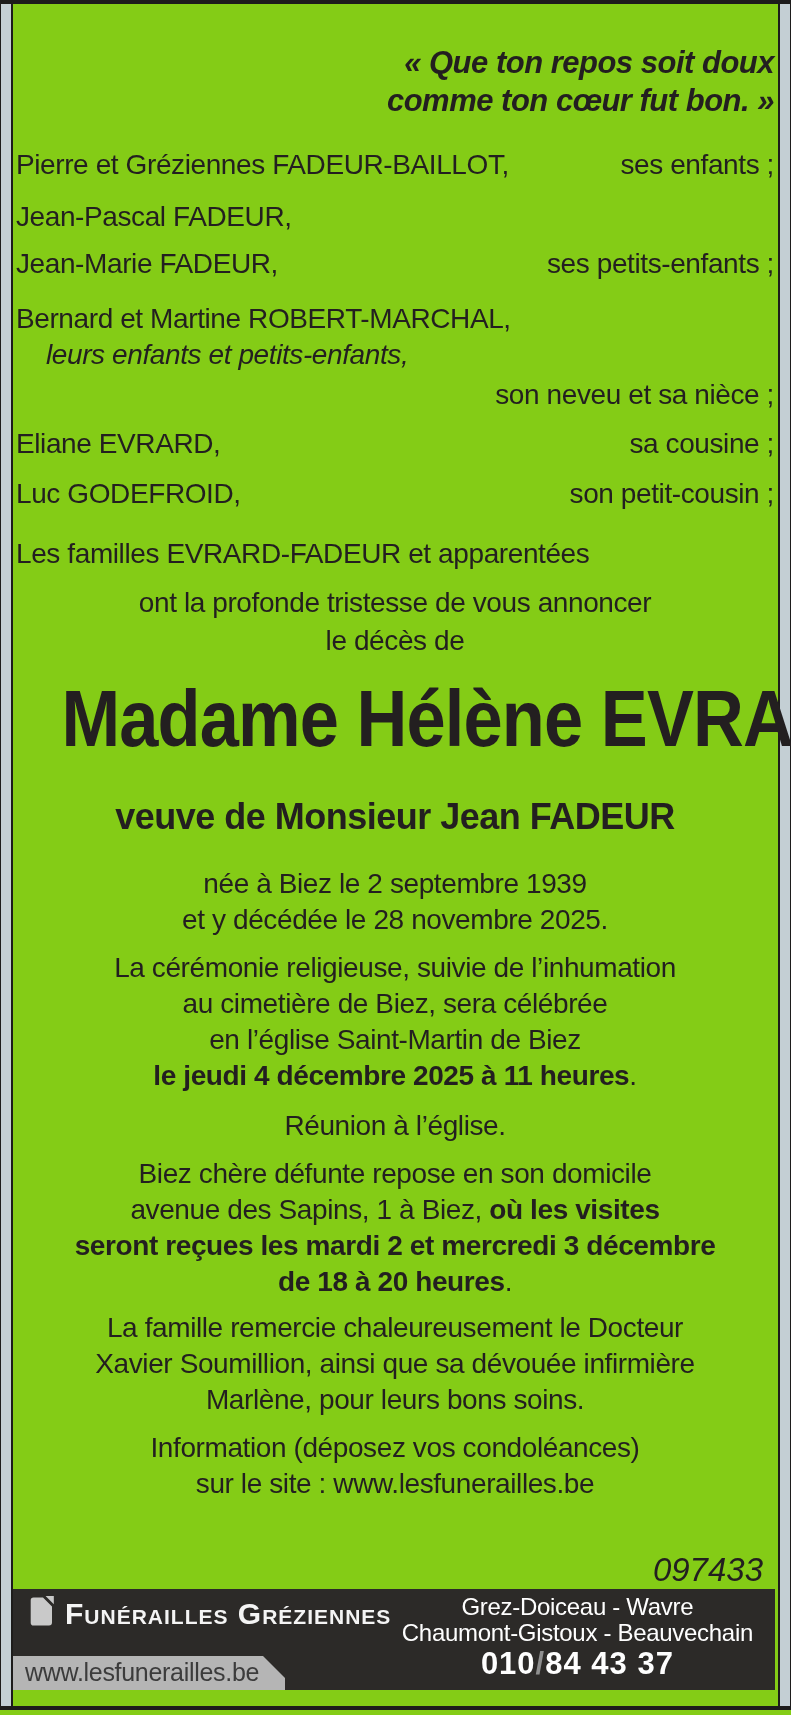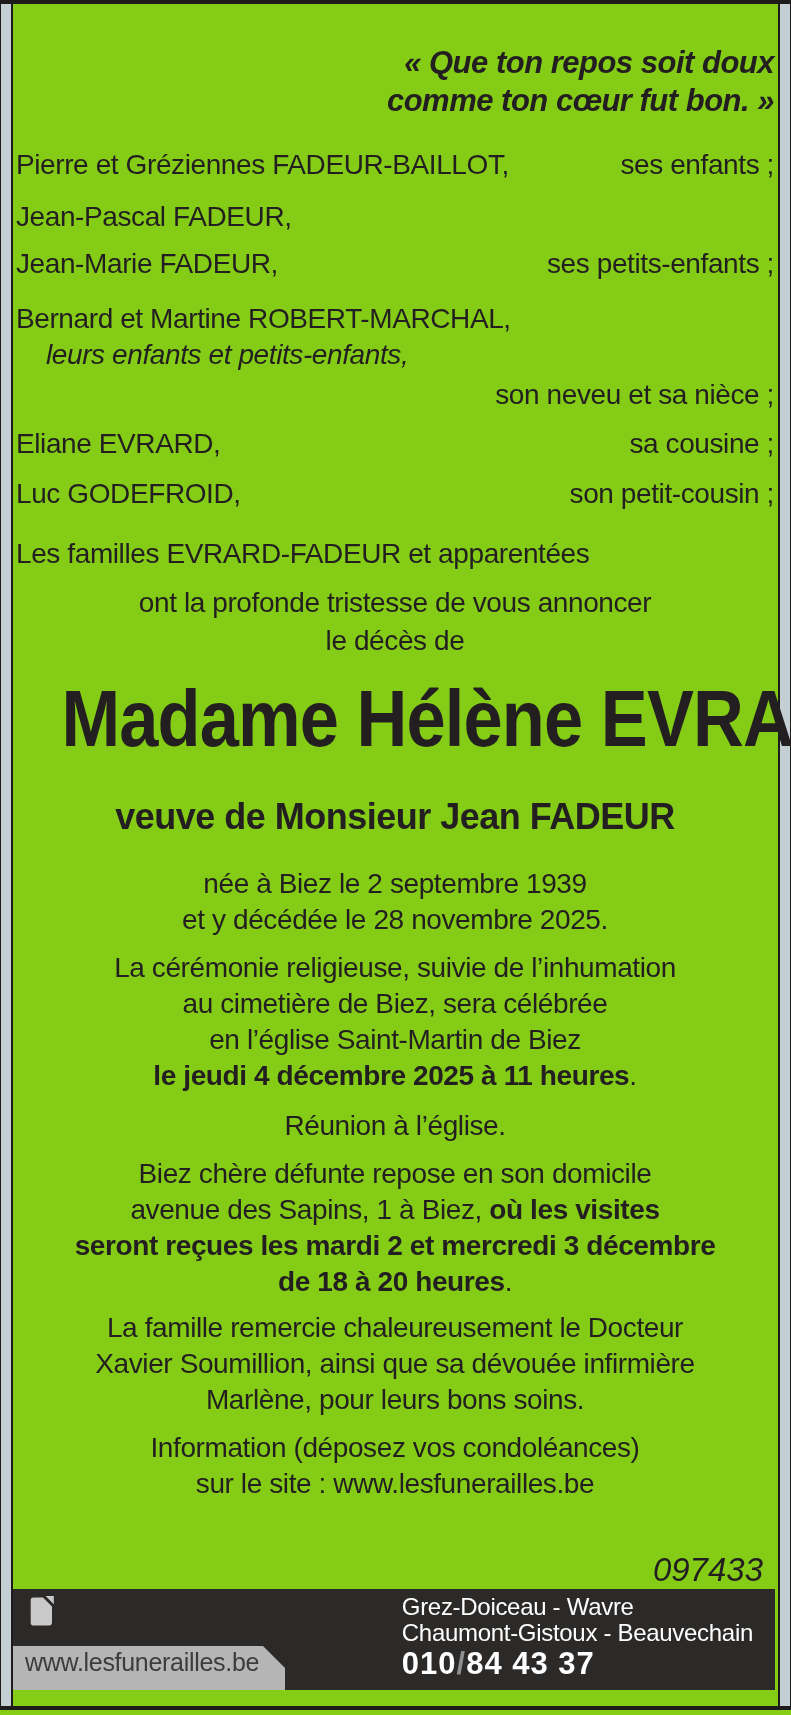--- a/index.html
+++ b/index.html
@@ -44,25 +44,25 @@
   .info{margin-top:12px;}
   .b{font-weight:bold;}
   
   .ref{position:absolute;top:1556px;right:28px;font-size:33px;line-height:28px;
        font-family:"Liberation Sans",sans-serif;color:#231f20;font-style:italic;}
   
   .banner{position:absolute;left:13px;top:1589px;width:762px;height:101px;background:#2c2a28;color:#fff;}
   .logo{position:absolute;left:17px;top:7px;}
   .brand{position:absolute;left:52px;top:8px;font-variant:small-caps;font-weight:bold;
          font-size:30px;line-height:34px;letter-spacing:1px;color:#f4f4f4;white-space:nowrap;}
-  .cities{position:absolute;right:22px;top:5px;text-align:left;font-size:24px;line-height:26px;
+  .cities{position:absolute;right:22px;top:5px;text-align:center;font-size:24px;line-height:26px;
           letter-spacing:-0.3px;color:#fefefe;margin-left:32px;}
   .phone{font-size:31px;line-height:32px;font-weight:bold;letter-spacing:1px;margin-top:2px;}
   .phone .slash{color:#8f8f8f;font-weight:bold;}
-  .webbox{position:absolute;left:0;bottom:0;width:272px;height:44px;box-sizing:border-box;
+  .webbox{position:absolute;left:0;bottom:0;width:272px;height:34px;box-sizing:border-box;
           background:#b5b5b5;color:#3c3c3c;font-size:25px;line-height:33px;padding-left:12px;
           letter-spacing:-0.3px;clip-path:polygon(0 0,calc(100% - 22px) 0,100% 22px,100% 100%,0 100%);}
 </style>
 </head>
 <body>
 
 <div class="page">
   <div class="frame-top"></div>
   <div class="strip strip-left"></div>
   <div class="strip strip-right"></div>
@@ -158,20 +158,21 @@
 
   <div class="ref">097433</div>
 
   <div class="banner">
     <span class="logo">
       <svg width="24" height="31" viewBox="0 0 24 31" aria-hidden="true">
         <path d="M3.5,1.5 h9.5 L22,10.5 V26.5 a3,3 0 0 1 -3,3 H3.5 a2.8,2.8 0 0 1 -2.8,-2.8 V4.3 A2.8,2.8 0 0 1 3.5,1.5 Z" fill="#c9c9c9"></path>
         <path d="M15.6,0 L23.8,8.2 L23.8,0 Z" fill="#c9c9c9"></path>
       </svg>
     </span>
+    <div class="brand">Funérailles Gréziennes</div>
     <div class="cities">
       <div>Grez-Doiceau - Wavre</div>
       <div>Chaumont-Gistoux - Beauvechain</div>
       <div class="phone"><span>010</span><span class="slash">/</span><span>84 43 37</span></div>
     </div>
     <div class="webbox">www.lesfunerailles.be</div>
   </div>
 </div>
 
 </body></html>

